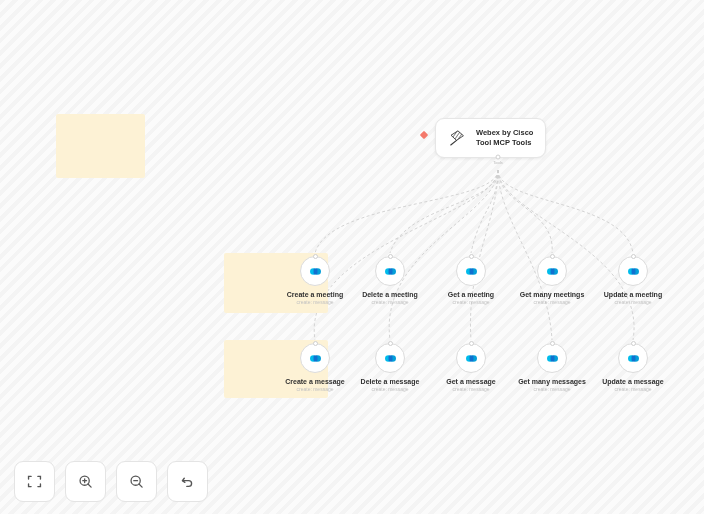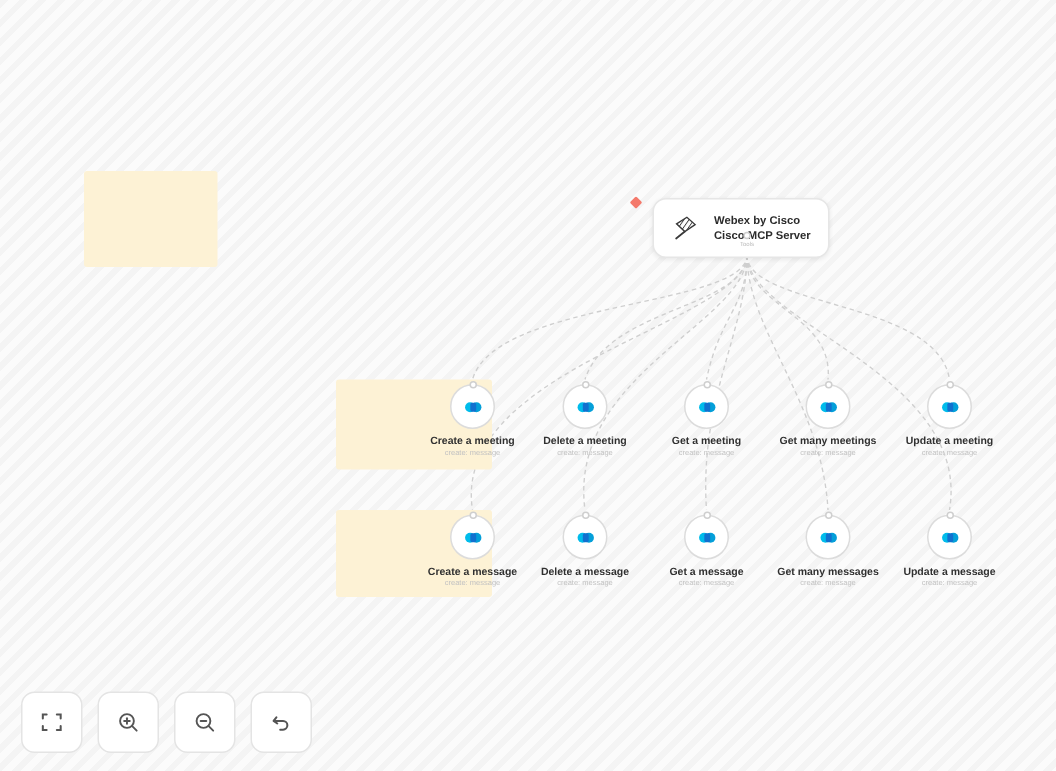--- a/index.html
+++ b/index.html
@@ -156,35 +156,35 @@
       <path d="M498,170 C498,215 648,250 633,340"></path>
     </g>
   </svg>
 
   <div class="hl" style="left:56px; top:114px; width:89px; height:64px;"></div>
   <div class="hl" style="left:224px; top:253px; width:104px; height:60px;"></div>
   <div class="hl" style="left:224px; top:340px; width:104px; height:58px;"></div>
 
   <div class="red-marker" style="left:424px; top:135px;"></div>
 
-  <div class="root-node" style="left:435px; top:132px;">
+  <div class="root-node" style="left:435px; top:118px;">
     <span class="root-icon">
       <svg viewBox="0 0 24 24" width="22" height="22">
         <defs>
           <pattern id="hatch" width="3" height="3" patternUnits="userSpaceOnUse" patternTransform="rotate(35)">
             <line x1="0" y1="0" x2="0" y2="3" stroke="#3a3a3a" stroke-width="1.3"></line>
           </pattern>
         </defs>
         <path d="M5.5 9 L13 4.2 L19 9.5 L11.5 14.6 Z" fill="url(#hatch)" stroke="#3a3a3a" stroke-width="1"></path>
         <line x1="11.5" y1="14.6" x2="5.2" y2="19.6" stroke="#3a3a3a" stroke-width="1.3" stroke-linecap="round"></line>
       </svg>
     </span>
     <span class="root-text">
       <span>Webex by Cisco</span><br>
-      <span>Cisco MCP Server</span>
+      <span>Tool MCP Tools</span>
     </span>
   </div>
 
   <div class="hub-dot" style="left:498px; top:157px;"></div>
   <div class="root-sub-label" style="left:498px; top:160px;">Tools</div>
 
   <div id="tool-layer">
       <div class="tool" style="left: 315px; top: 256px;">
         <div class="tool-circle">
           <span class="tool-port"></span>

